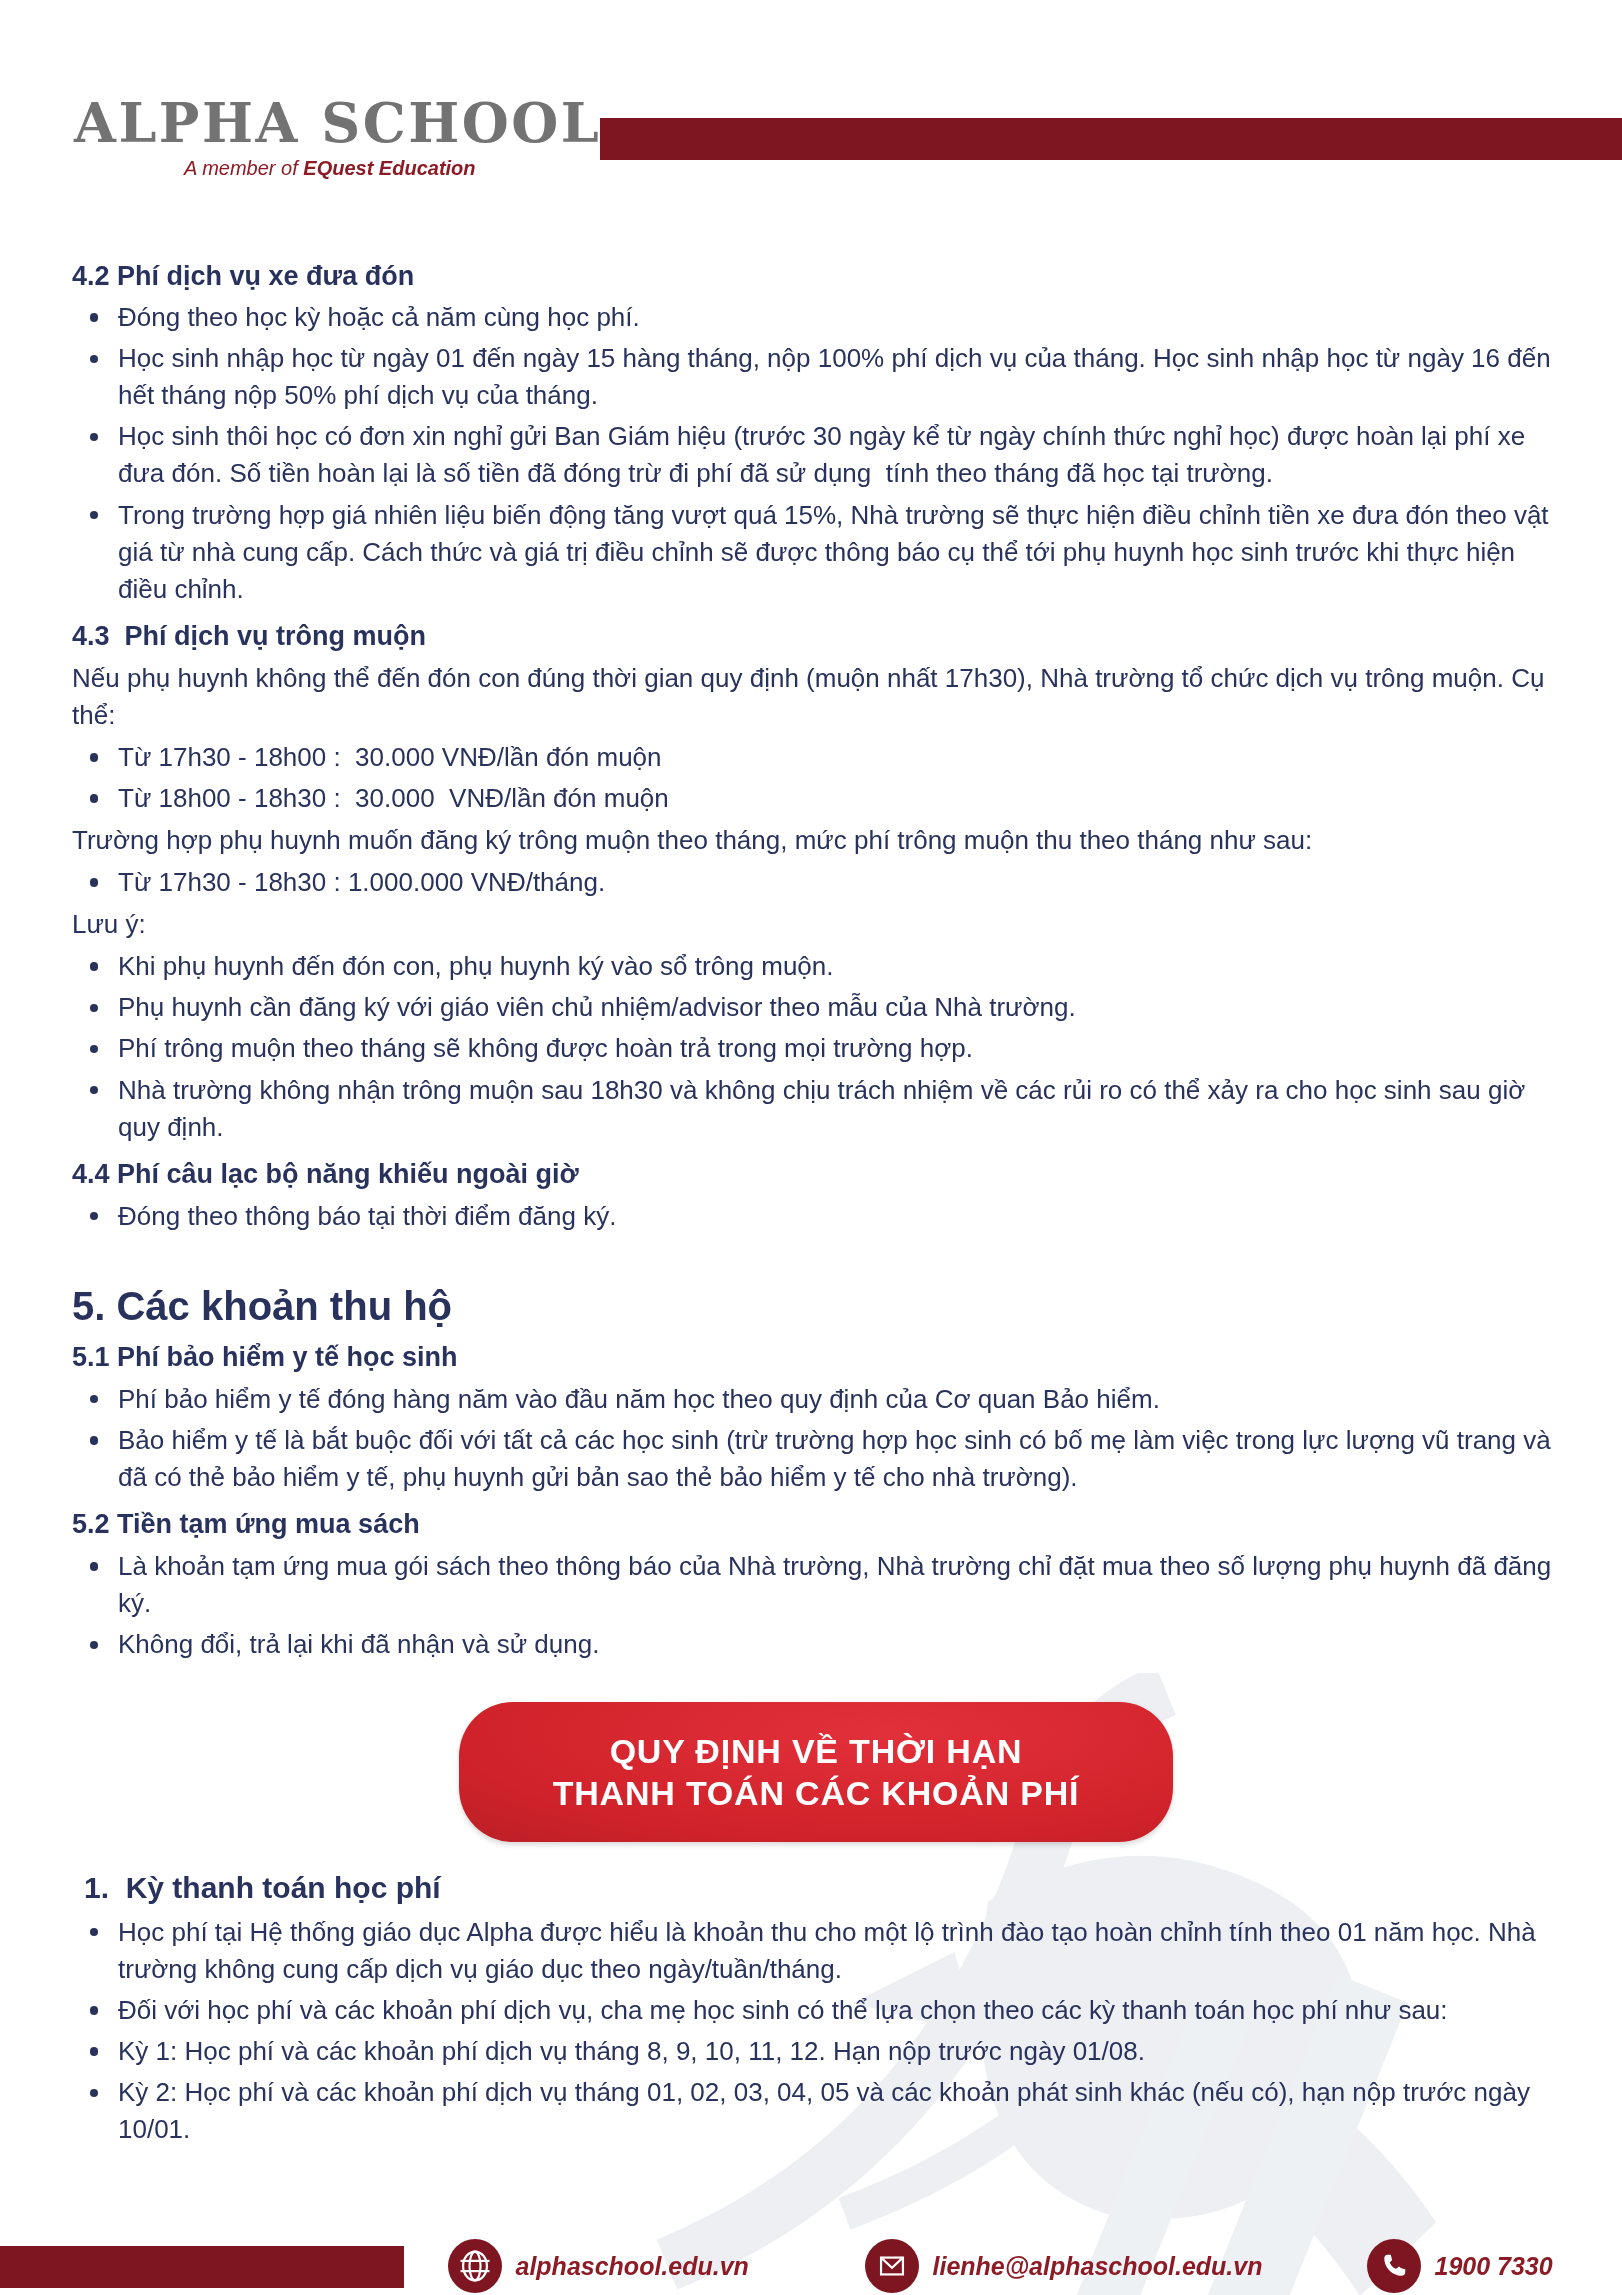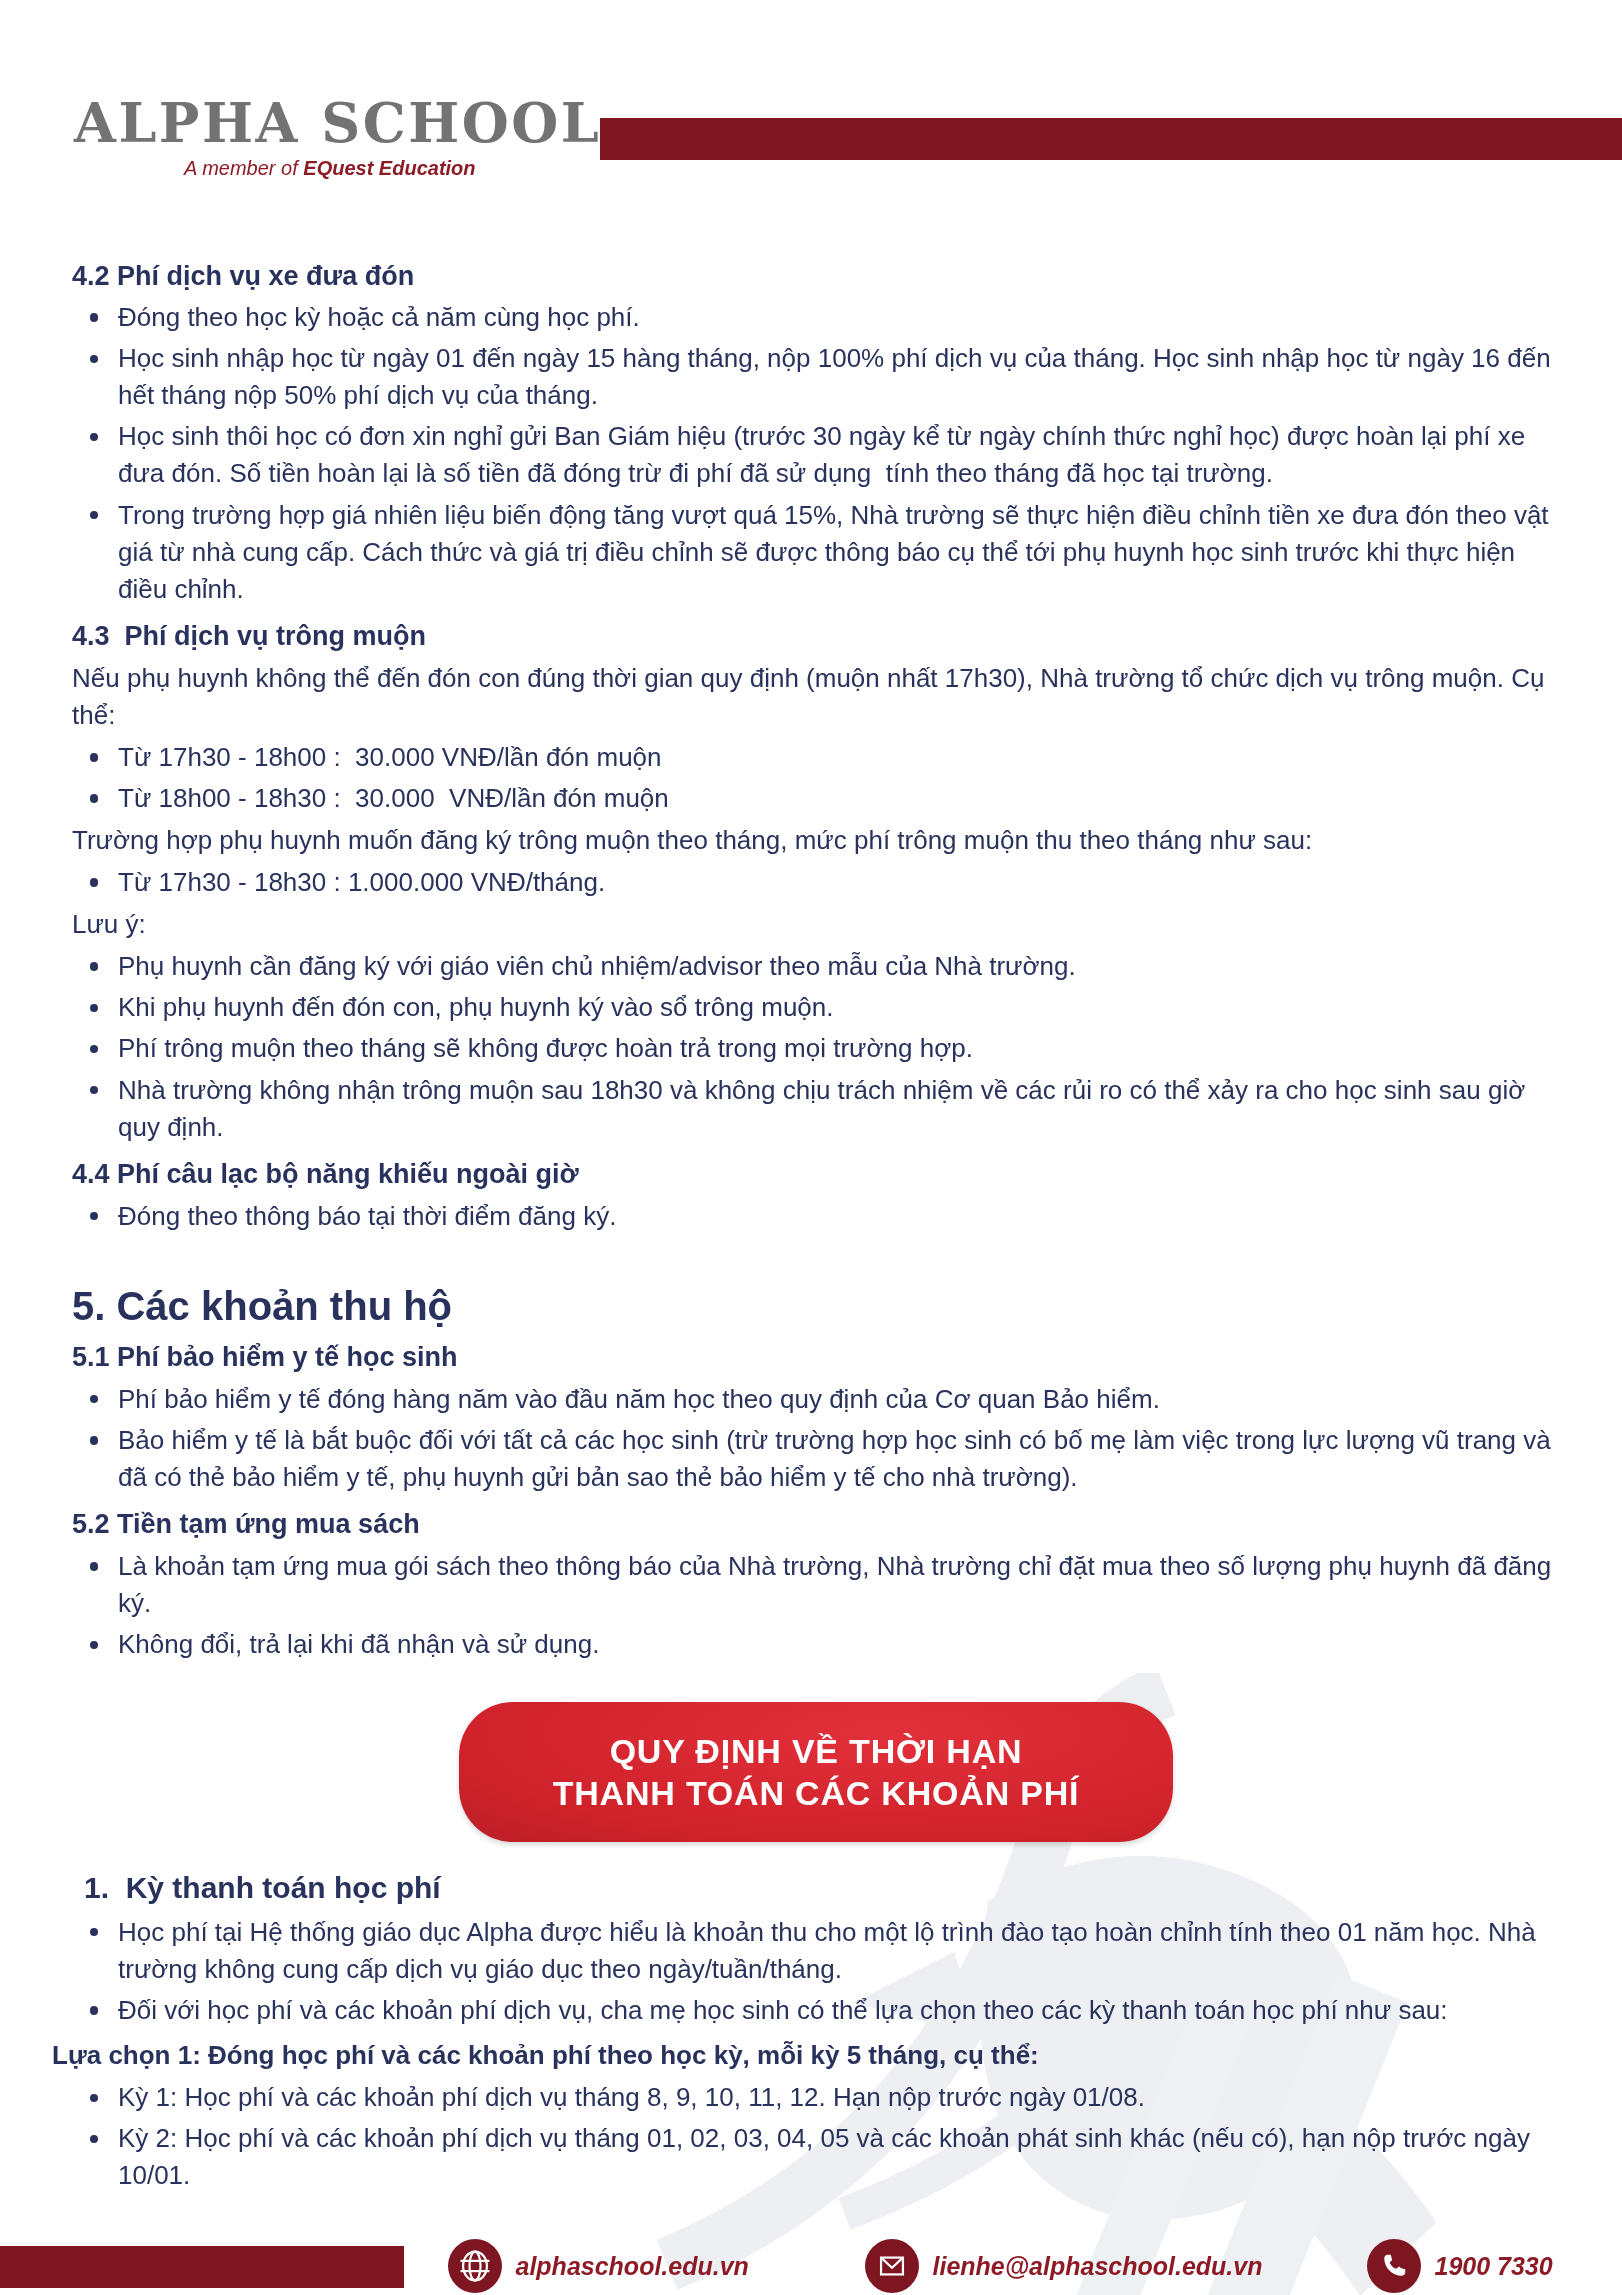--- a/index.html
+++ b/index.html
@@ -93,41 +93,40 @@
     <div class="bullet"><span class="dot"></span><span class="btext">Học sinh nhập học từ ngày 01 đến ngày 15 hàng tháng, nộp 100% phí dịch vụ của tháng. Học sinh nhập học từ ngày 16 đến hết tháng nộp 50% phí dịch vụ của tháng.</span></div>
     <div class="bullet"><span class="dot"></span><span class="btext">Học sinh thôi học có đơn xin nghỉ gửi Ban Giám hiệu (trước 30 ngày kể từ ngày chính thức nghỉ học) được hoàn lại phí xe đưa đón. Số tiền hoàn lại là số tiền đã đóng trừ đi phí đã sử dụng  tính theo tháng đã học tại trường.</span></div>
     <div class="bullet"><span class="dot"></span><span class="btext">Trong trường hợp giá nhiên liệu biến động tăng vượt quá 15%, Nhà trường sẽ thực hiện điều chỉnh tiền xe đưa đón theo vật giá từ nhà cung cấp. Cách thức và giá trị điều chỉnh sẽ được thông báo cụ thể tới phụ huynh học sinh trước khi thực hiện điều chỉnh.</span></div>
     <div class="h2">4.3  Phí dịch vụ trông muộn</div>
     <div class="p">Nếu phụ huynh không thể đến đón con đúng thời gian quy định (muộn nhất 17h30), Nhà trường tổ chức dịch vụ trông muộn. Cụ thể:</div>
     <div class="bullet"><span class="dot"></span><span class="btext">Từ 17h30 - 18h00 :  30.000 VNĐ/lần đón muộn</span></div>
     <div class="bullet"><span class="dot"></span><span class="btext">Từ 18h00 - 18h30 :  30.000  VNĐ/lần đón muộn</span></div>
     <div class="p">Trường hợp phụ huynh muốn đăng ký trông muộn theo tháng, mức phí trông muộn thu theo tháng như sau:</div>
     <div class="bullet"><span class="dot"></span><span class="btext">Từ 17h30 - 18h30 : 1.000.000 VNĐ/tháng.</span></div>
     <div class="p">Lưu ý:</div>
+    <div class="bullet"><span class="dot"></span><span class="btext">Khi phụ huynh đến đón con, phụ huynh ký vào sổ trông muộn.</span></div>
     <div class="bullet"><span class="dot"></span><span class="btext">Phụ huynh cần đăng ký với giáo viên chủ nhiệm/advisor theo mẫu của Nhà trường.</span></div>
-    <div class="bullet"><span class="dot"></span><span class="btext">Khi phụ huynh đến đón con, phụ huynh ký vào sổ trông muộn.</span></div>
     <div class="bullet"><span class="dot"></span><span class="btext">Phí trông muộn theo tháng sẽ không được hoàn trả trong mọi trường hợp.</span></div>
     <div class="bullet"><span class="dot"></span><span class="btext">Nhà trường không nhận trông muộn sau 18h30 và không chịu trách nhiệm về các rủi ro có thể xảy ra cho học sinh sau giờ quy định.</span></div>
     <div class="h2">4.4 Phí câu lạc bộ năng khiếu ngoài giờ</div>
     <div class="bullet"><span class="dot"></span><span class="btext">Đóng theo thông báo tại thời điểm đăng ký.</span></div>
     <div class="h1">5. Các khoản thu hộ</div>
     <div class="h2">5.1 Phí bảo hiểm y tế học sinh</div>
     <div class="bullet"><span class="dot"></span><span class="btext">Phí bảo hiểm y tế đóng hàng năm vào đầu năm học theo quy định của Cơ quan Bảo hiểm.</span></div>
     <div class="bullet"><span class="dot"></span><span class="btext">Bảo hiểm y tế là bắt buộc đối với tất cả các học sinh (trừ trường hợp học sinh có bố mẹ làm việc trong lực lượng vũ trang và đã có thẻ bảo hiểm y tế, phụ huynh gửi bản sao thẻ bảo hiểm y tế cho nhà trường).</span></div>
     <div class="h2">5.2 Tiền tạm ứng mua sách</div>
     <div class="bullet"><span class="dot"></span><span class="btext">Là khoản tạm ứng mua gói sách theo thông báo của Nhà trường, Nhà trường chỉ đặt mua theo số lượng phụ huynh đã đăng ký.</span></div>
     <div class="bullet"><span class="dot"></span><span class="btext">Không đổi, trả lại khi đã nhận và sử dụng.</span></div>
     <div class="banner">
       <div class="bline">QUY ĐỊNH VỀ THỜI HẠN</div>
       <div class="bline">THANH TOÁN CÁC KHOẢN PHÍ</div>
     </div>
     <div class="h1b">1.  Kỳ thanh toán học phí</div>
     <div class="bullet"><span class="dot"></span><span class="btext">Học phí tại Hệ thống giáo dục Alpha được hiểu là khoản thu cho một lộ trình đào tạo hoàn chỉnh tính theo 01 năm học. Nhà trường không cung cấp dịch vụ giáo dục theo ngày/tuần/tháng.</span></div>
     <div class="bullet"><span class="dot"></span><span class="btext">Đối với học phí và các khoản phí dịch vụ, cha mẹ học sinh có thể lựa chọn theo các kỳ thanh toán học phí như sau:</span></div>
-    <div class="pbold">Lựa chọn 1: Đóng học phí và các khoản phí theo học kỳ, mỗi kỳ 5 tháng, cụ thể:</div>
     <div class="bullet"><span class="dot"></span><span class="btext">Kỳ 1: Học phí và các khoản phí dịch vụ tháng 8, 9, 10, 11, 12. Hạn nộp trước ngày 01/08.</span></div>
     <div class="bullet"><span class="dot"></span><span class="btext">Kỳ 2: Học phí và các khoản phí dịch vụ tháng 01, 02, 03, 04, 05 và các khoản phát sinh khác (nếu có), hạn nộp trước ngày 10/01.</span></div>
   </div>
 
 <div class="footer-bar"></div>
 
 <div class="footer-item fi-website">
   <span class="icon-circle">
     <svg width="34" height="34" viewBox="0 0 40 40" fill="none" stroke="#ffffff" stroke-width="2.6">
       <ellipse cx="20" cy="20" rx="14" ry="17"></ellipse>

